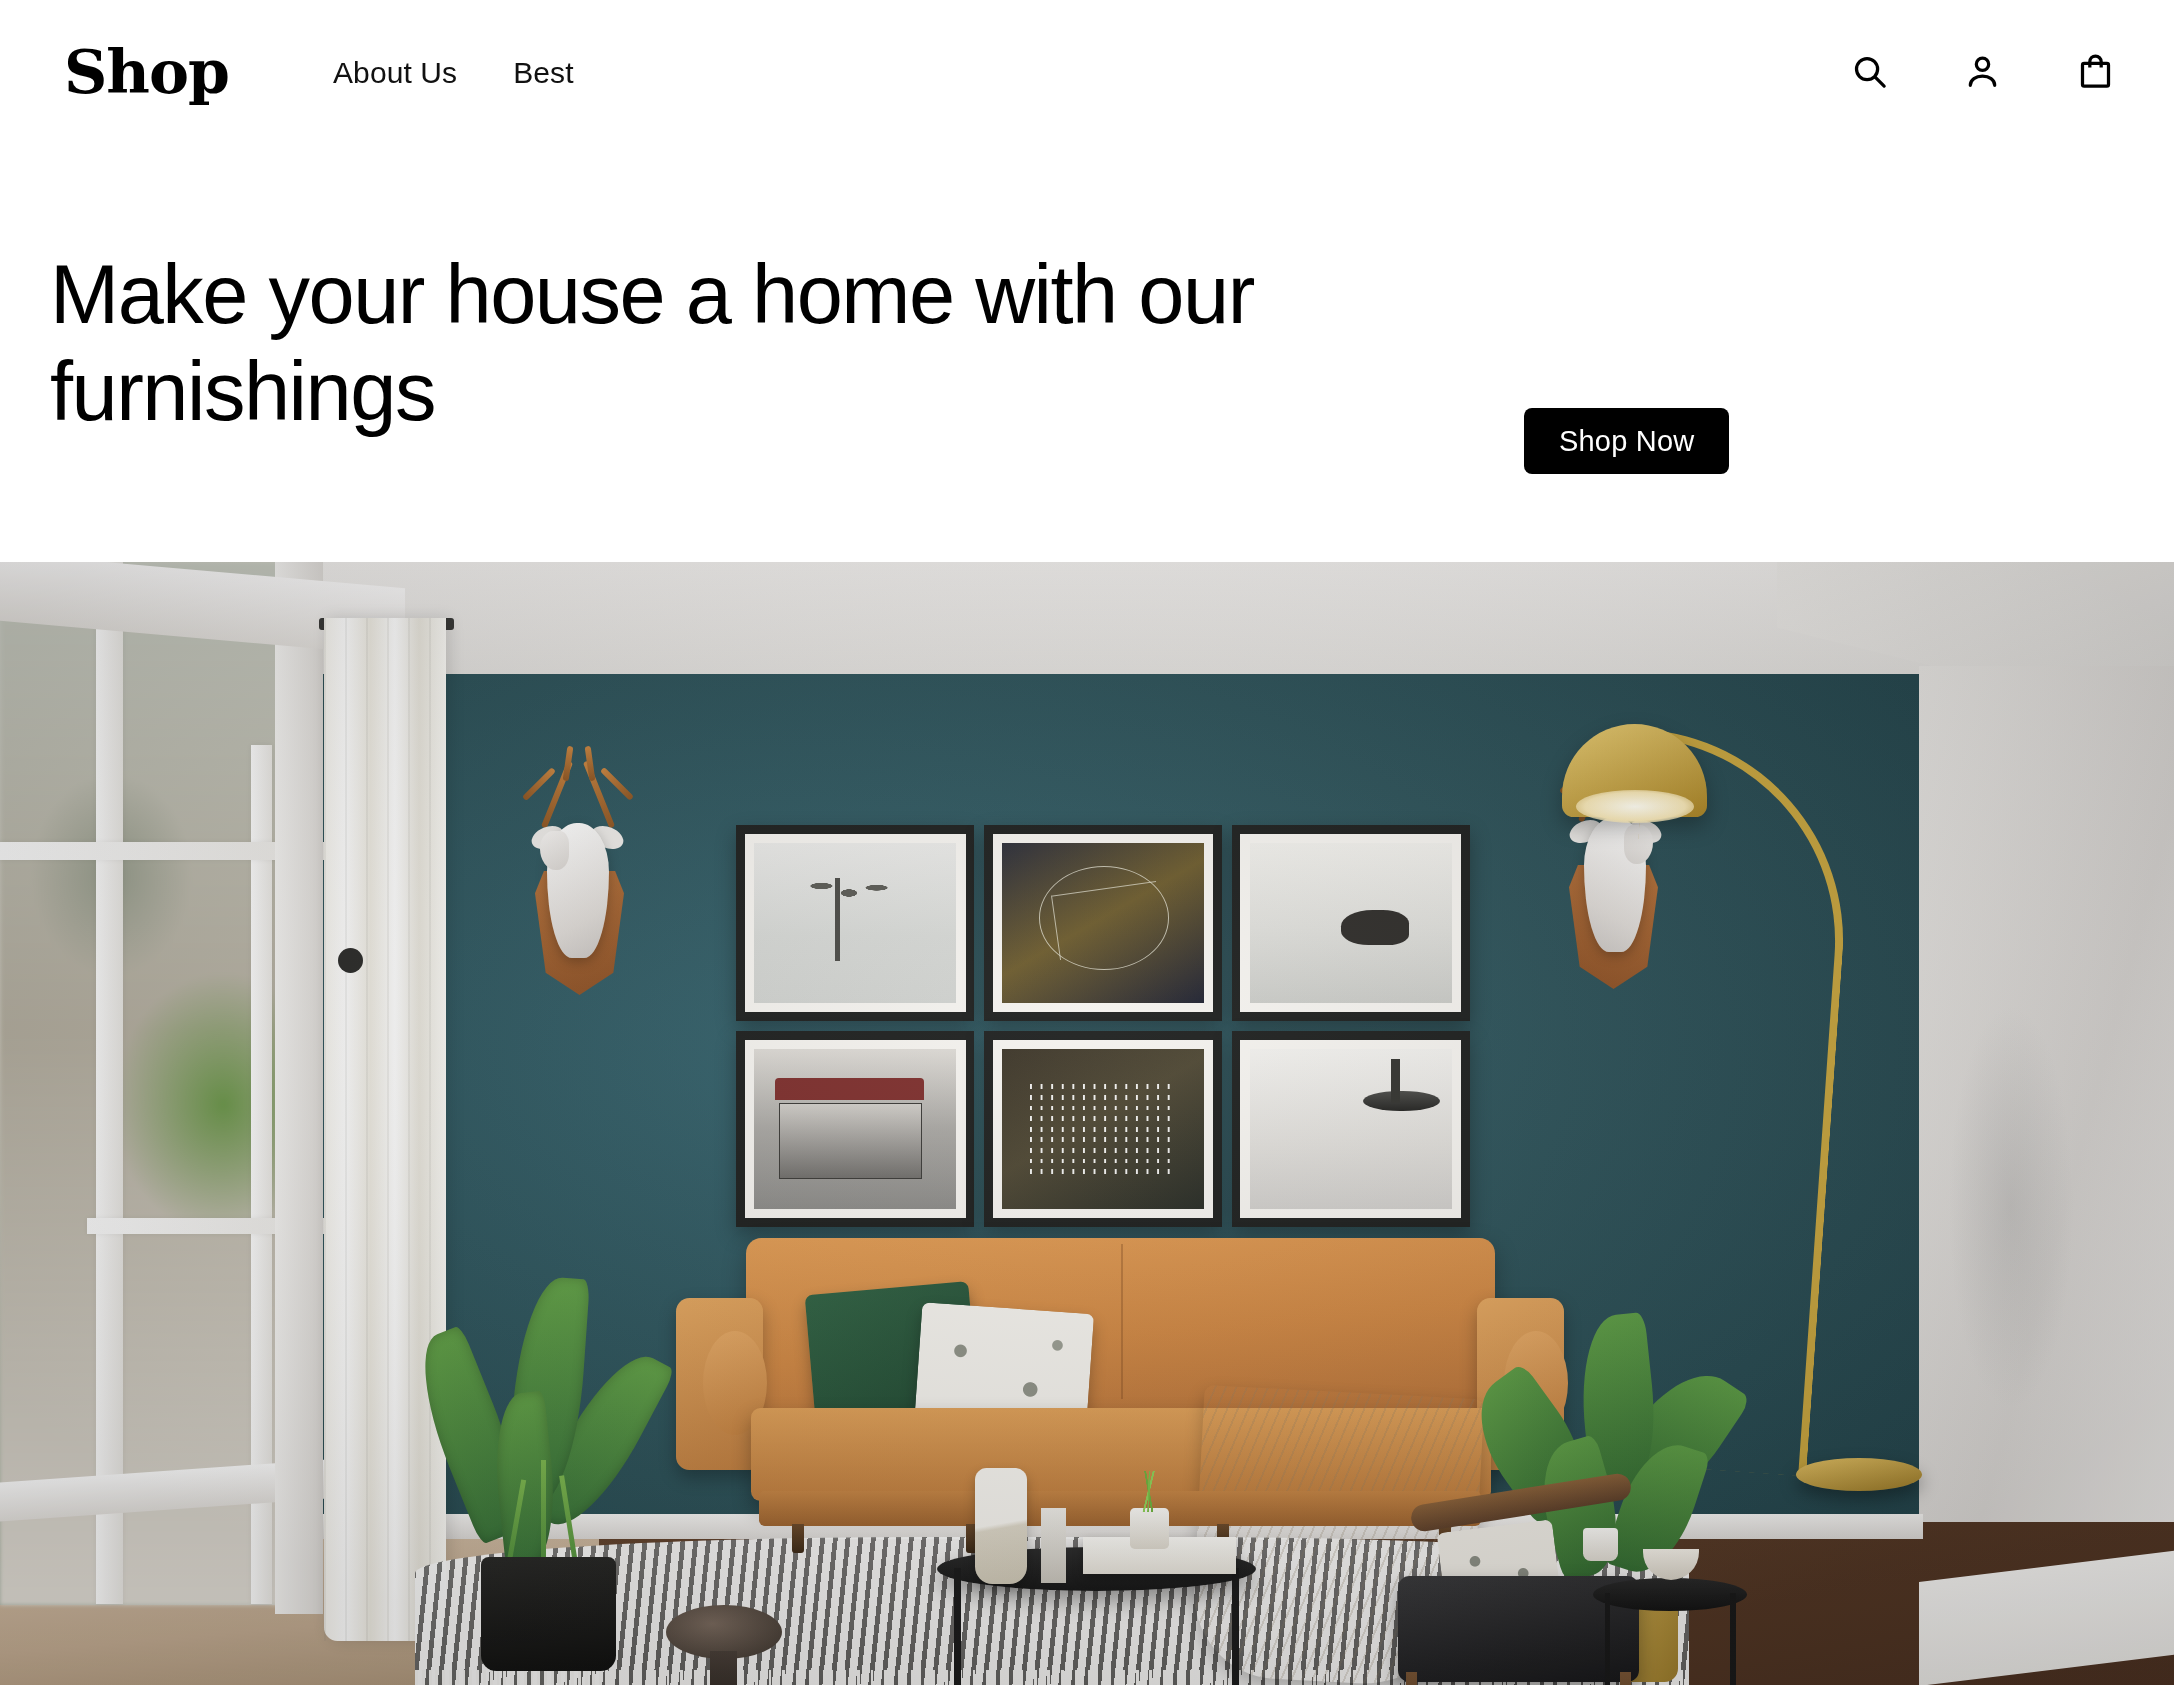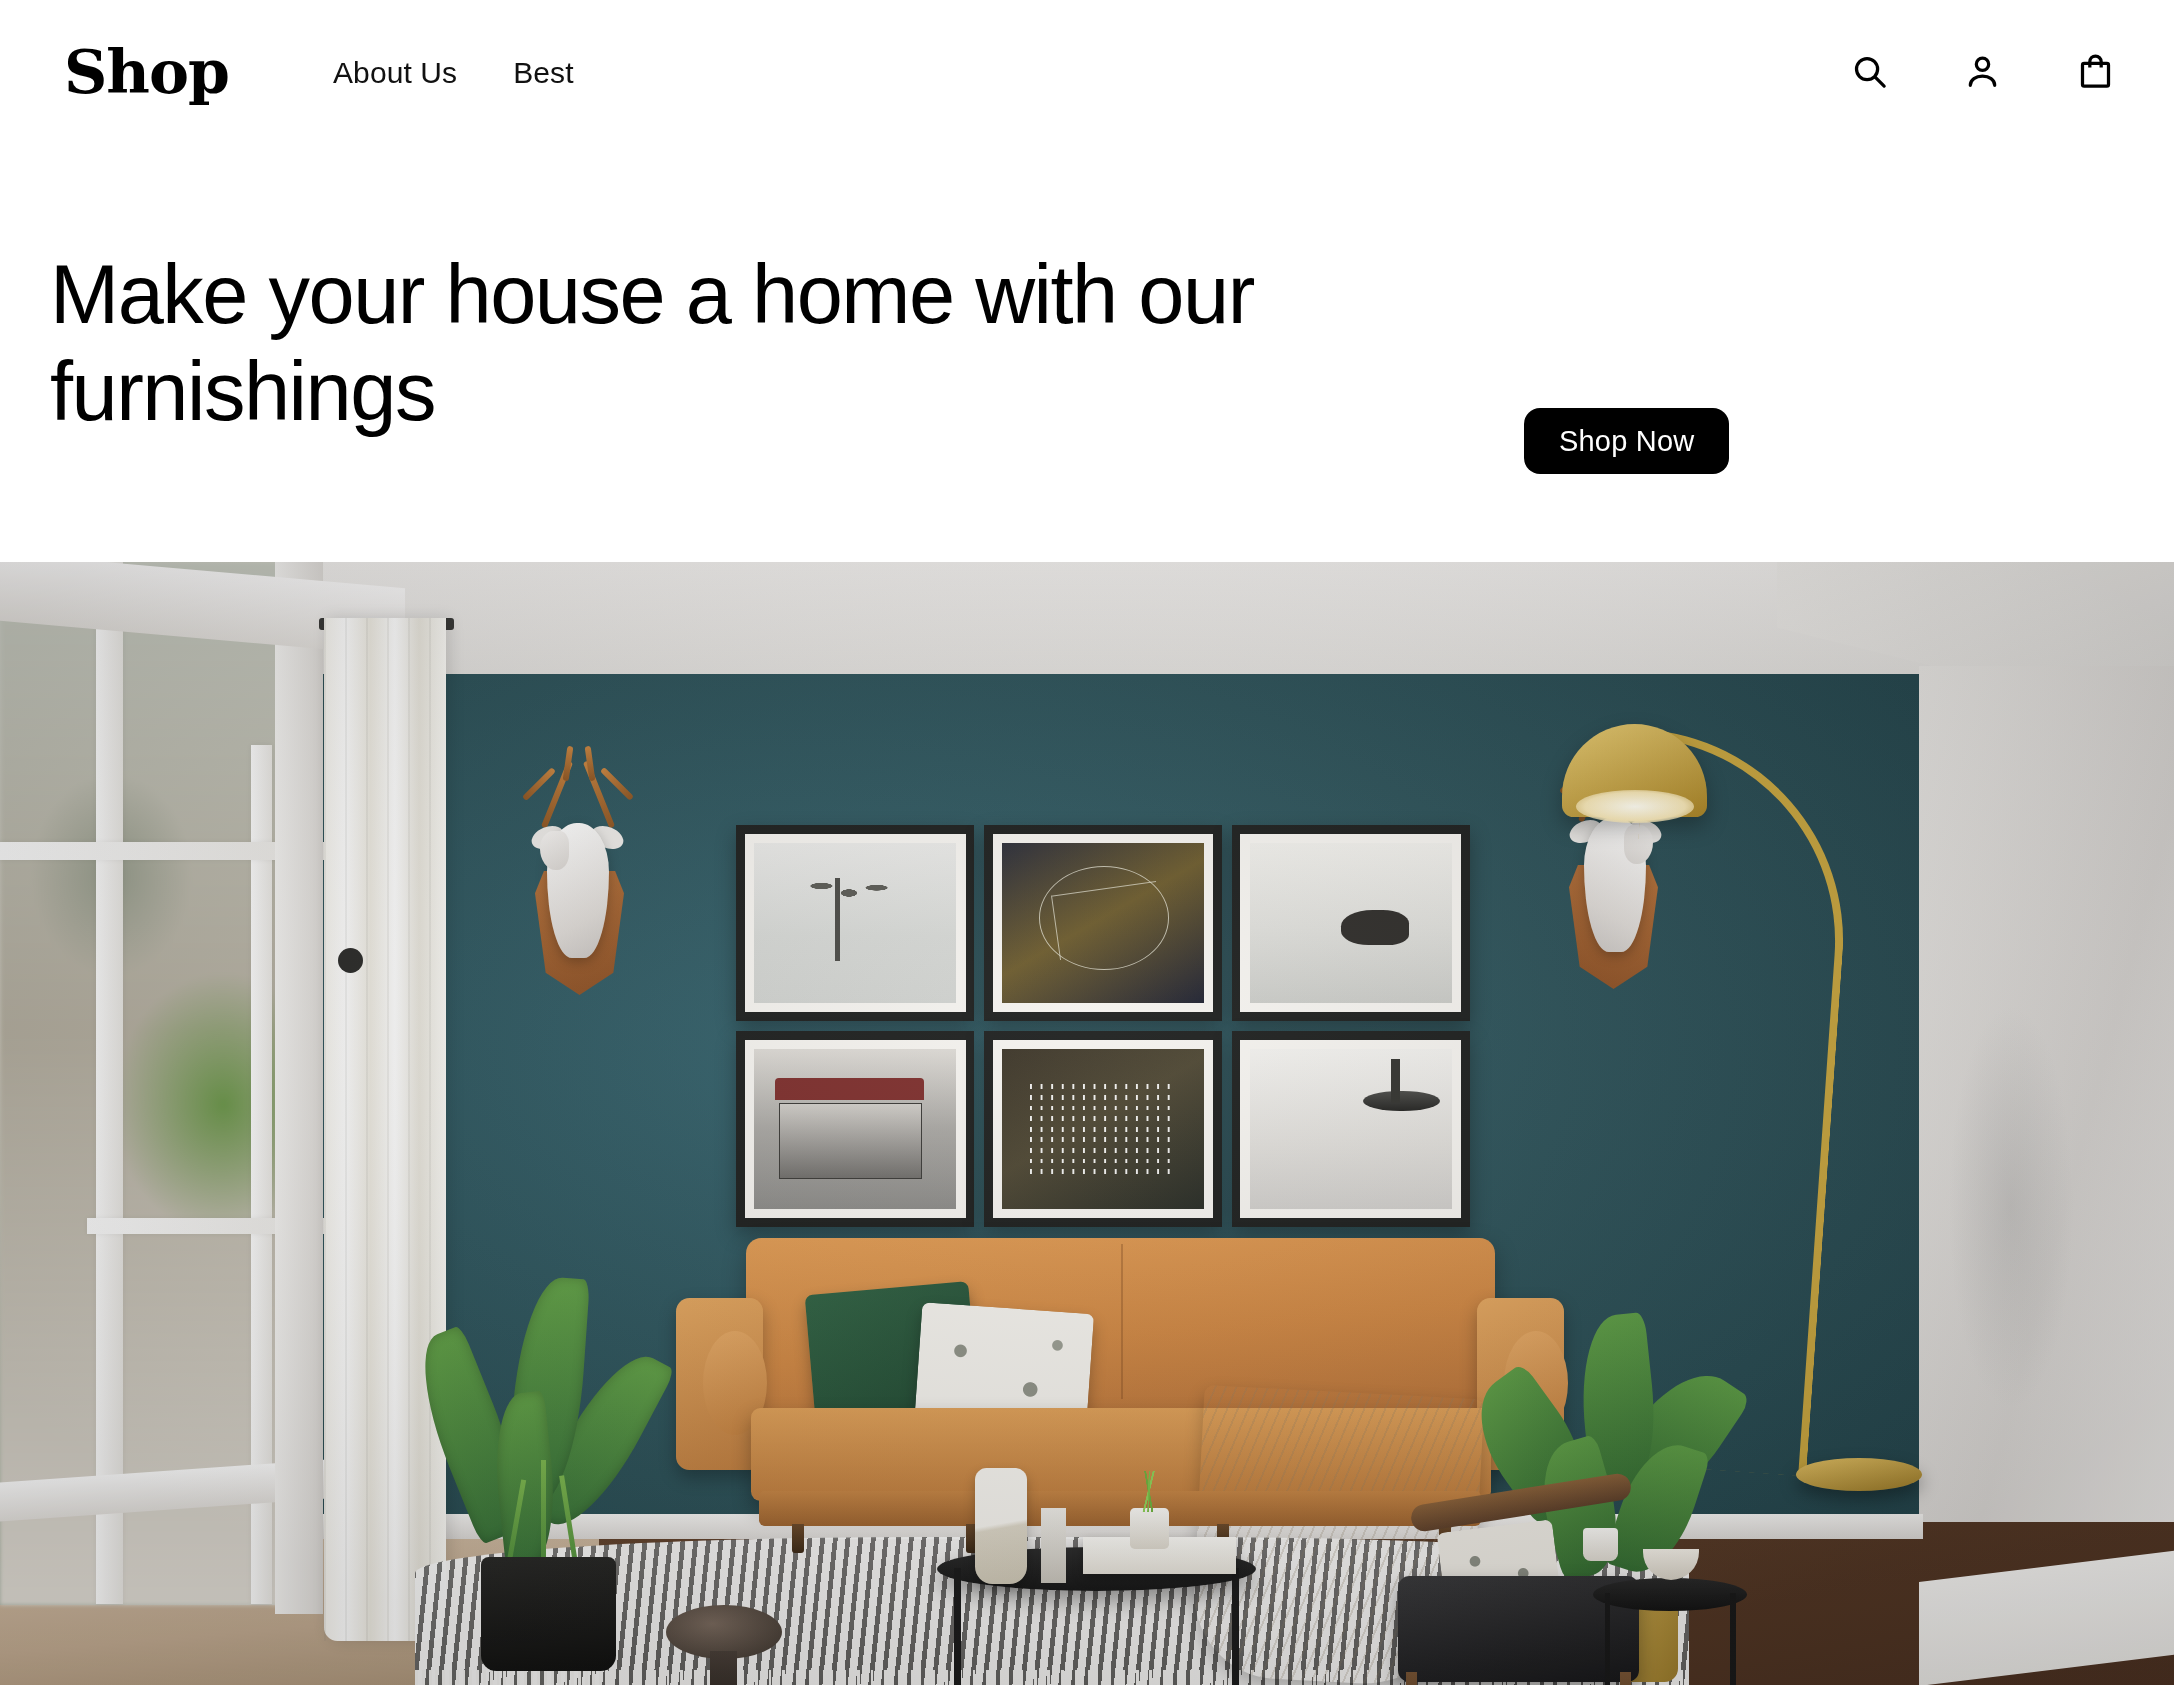--- a/index.html
+++ b/index.html
@@ -22,21 +22,21 @@
     cursor:pointer; background:none; border:none; }
   .icon-btn svg { display:block; }
 
   
   .hero { position:absolute; top:154px; left:0; width:2174px; height:407px; background:#fff; }
   .hero-title { position:absolute; left:50px; top:92px; width:1207px;
     font-size:83px; font-weight:400; line-height:1.17; letter-spacing:-1.5px; color:#000; }
   .hero-sub { position:absolute; left:1524px; top:97px; width:618px;
     font-size:31px; line-height:1.37; color:#1a1a1a; }
   .cta { position:absolute; left:1524px; top:254px;
-    background:#000; color:#fff; border:none; border-radius:16px;
+    background:#000; color:#fff; border:none; border-radius:8px;
     padding:0 35px; height:66px; font-size:29px; letter-spacing:0.2px;
     font-family:"Liberation Sans", sans-serif; cursor:pointer; }
 
   
   .photo { position:absolute; top:562px; left:0; width:2174px; height:1124px; overflow:hidden;
     background:#2d5359; }
 
   
   .ceiling { position:absolute; top:0; left:0; width:2174px; height:116px;
     background:linear-gradient(180deg,#f2f0ee 0%,#e2e0dd 100%); }

